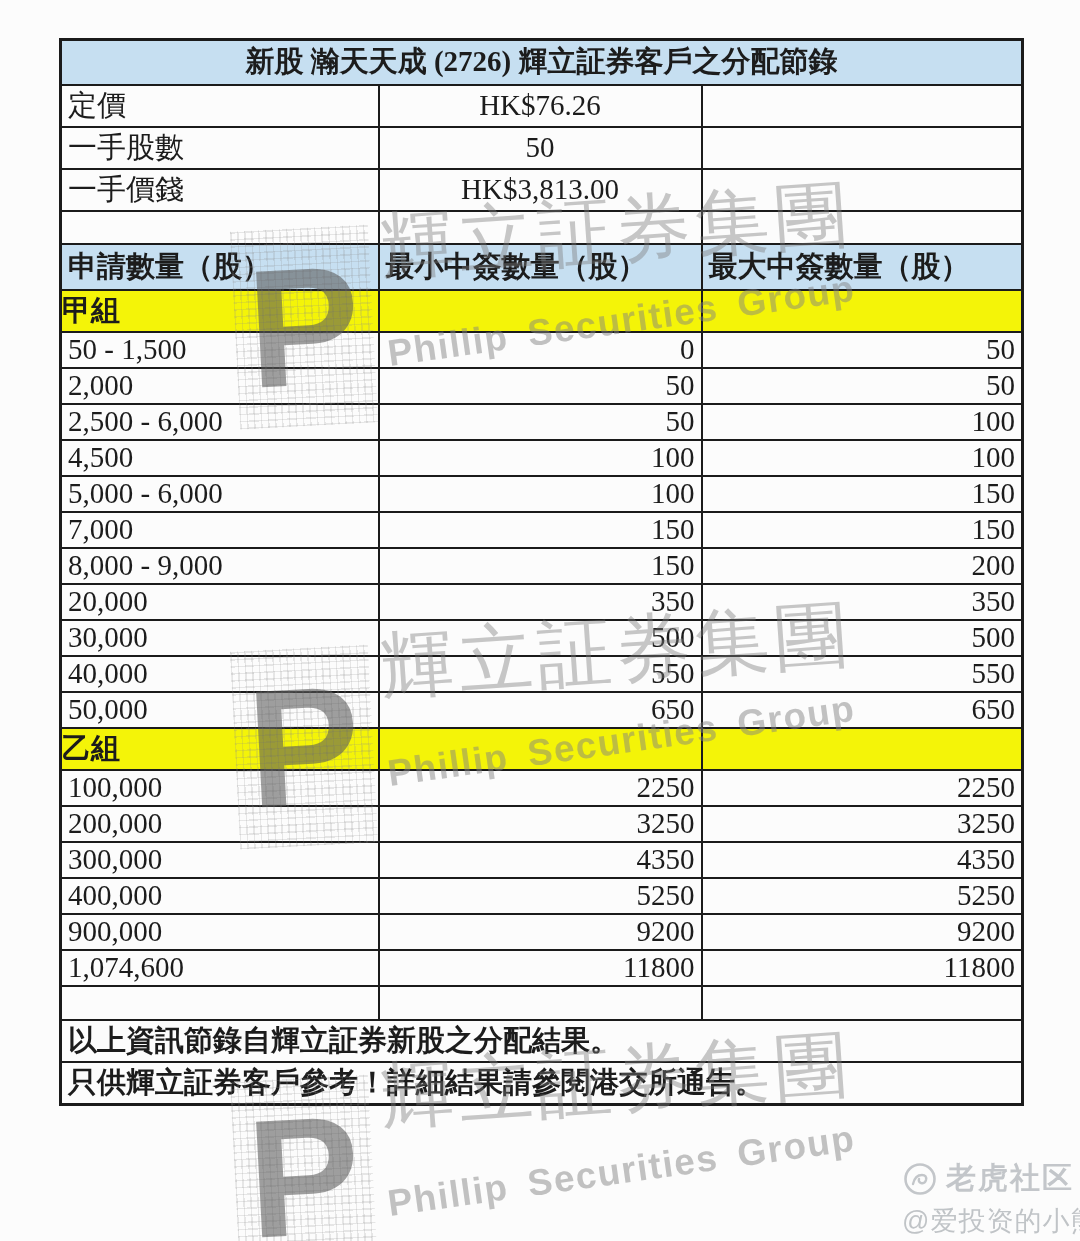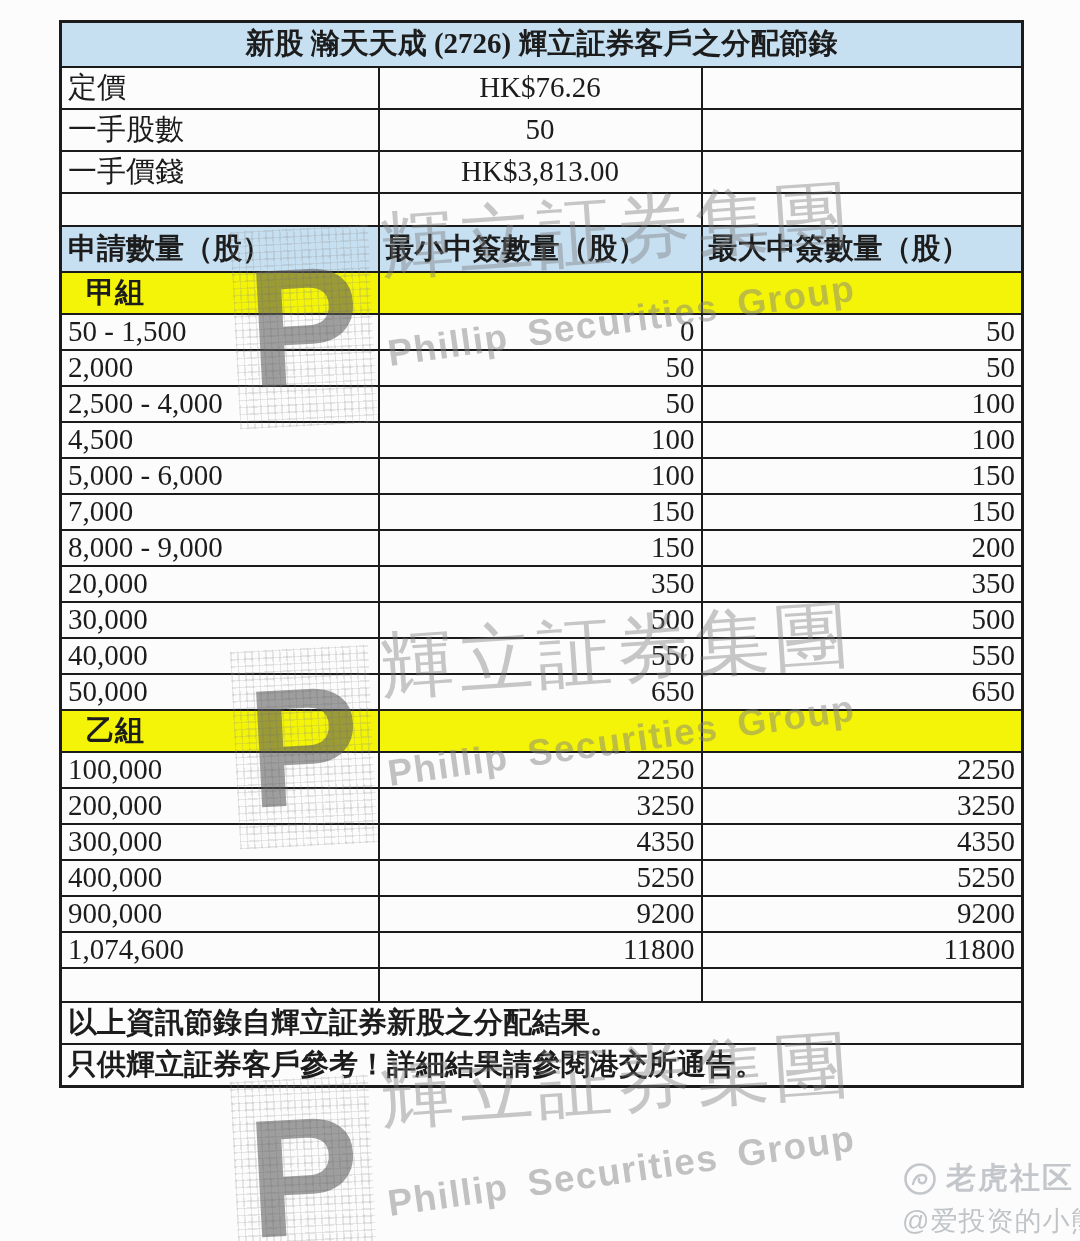--- a/index.html
+++ b/index.html
@@ -13,40 +13,40 @@
   }
   *{box-sizing:border-box;}
   html,body{margin:0;padding:0;}
   body{background:#fff;font-family:"Liberation Serif","DejaVu Serif",serif;}
   .page{
     position:relative;width:1080px;height:1241px;background:var(--page-bg);
     overflow:hidden;
   }
   
   table.alloc{
-    position:absolute;left:59px;top:20px;width:962px;
+    position:absolute;left:59px;top:38px;width:962px;
     border-collapse:collapse;table-layout:fixed;
     border:3px solid var(--border-black);
     z-index:1;
     color:var(--text-black);
     font-size:29px;
   }
   table.alloc td{
     border:2px solid var(--border-black);
     padding:0 6px;
     vertical-align:middle;
     overflow:hidden;
     white-space:nowrap;
   }
   .r-title td{height:45px;background:var(--header-blue);text-align:center;font-weight:bold;font-size:29px;}
   .r-info td{height:36px;margin-left:48px;}
   .r-empty1 td{height:33px;}
   .r-head td{height:46px;background:var(--header-blue);font-weight:bold;text-align:left;padding-left:8px;}
   .r-group td{height:37px;background:var(--group-yellow);}
-  .r-group td.c-group{font-weight:bold;padding-left:24px;}
+  .r-group td.c-group{font-weight:bold;padding-left:0;}
   .r-data td{height:36px;}
   .r-empty2 td{height:34px;}
   .r-foot td{height:38px;font-weight:bold;text-align:left;padding-left:9px;}
   td.c-label{text-align:left;padding-left:9px;}
   td.c-center{text-align:center;}
   td.c-num{text-align:right;padding-right:5px;}
   
   .watermark{
     position:absolute;left:230px;width:660px;height:340px;
     pointer-events:none;z-index:30;
@@ -152,21 +152,21 @@
           <td class="c-num">50</td>
         </tr>
 
         <tr class="r-data">
           <td class="c-label">2,000</td>
           <td class="c-num">50</td>
           <td class="c-num">50</td>
         </tr>
 
         <tr class="r-data">
-          <td class="c-label">2,500 - 4,000</td>
+          <td class="c-label">2,500 - 6,000</td>
           <td class="c-num">50</td>
           <td class="c-num">100</td>
         </tr>
 
         <tr class="r-data">
           <td class="c-label">4,500</td>
           <td class="c-num">100</td>
           <td class="c-num">100</td>
         </tr>
 

